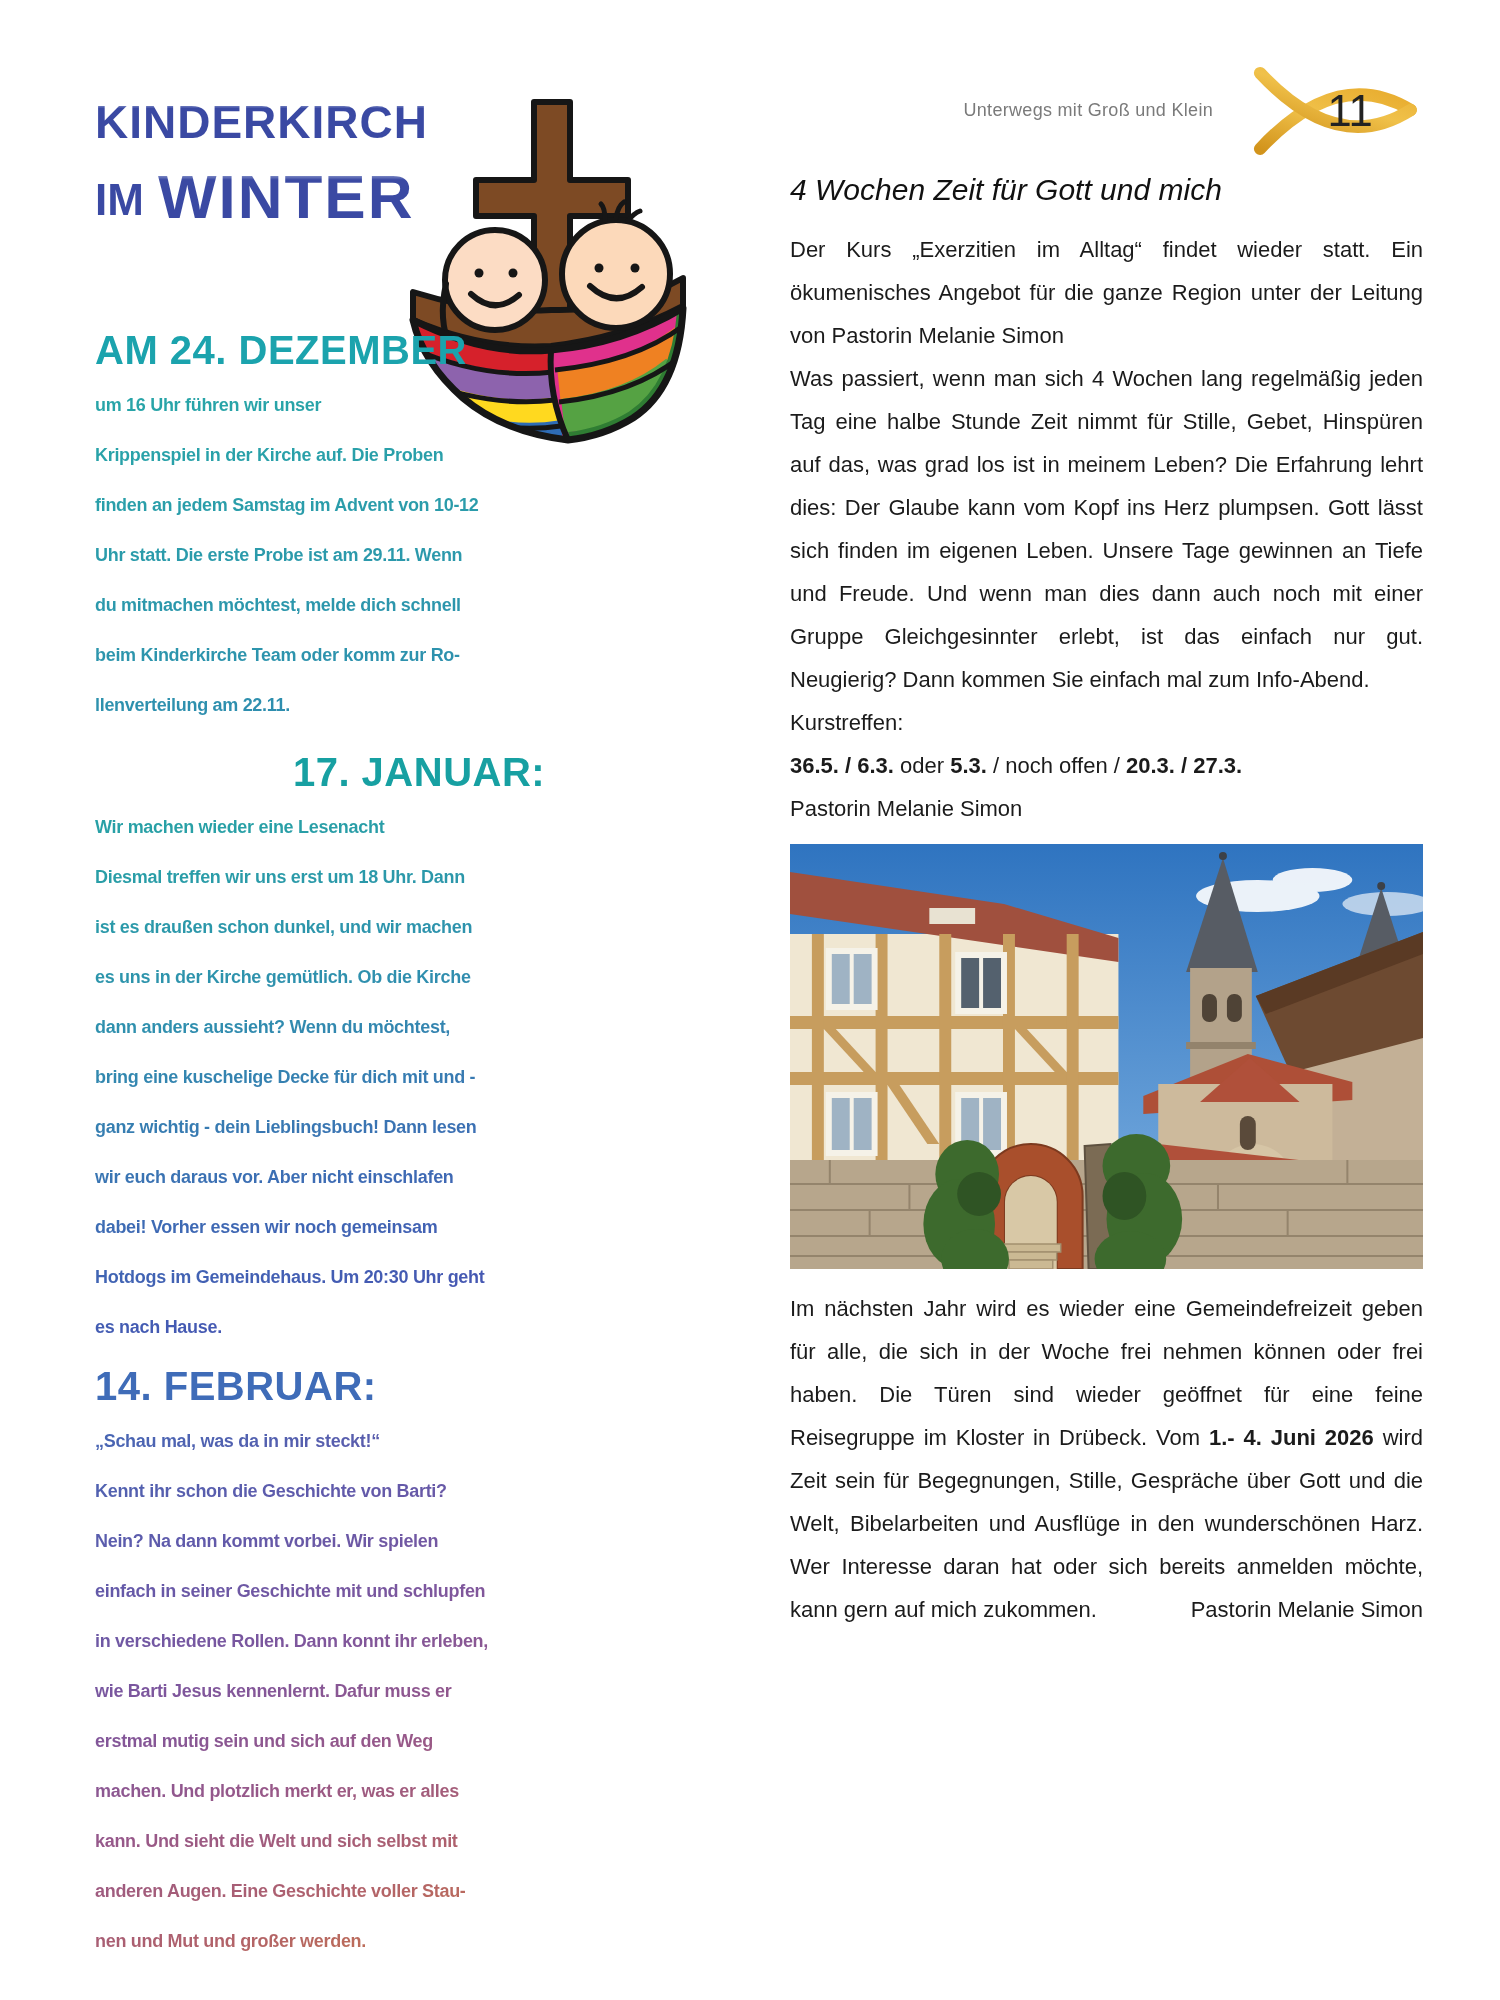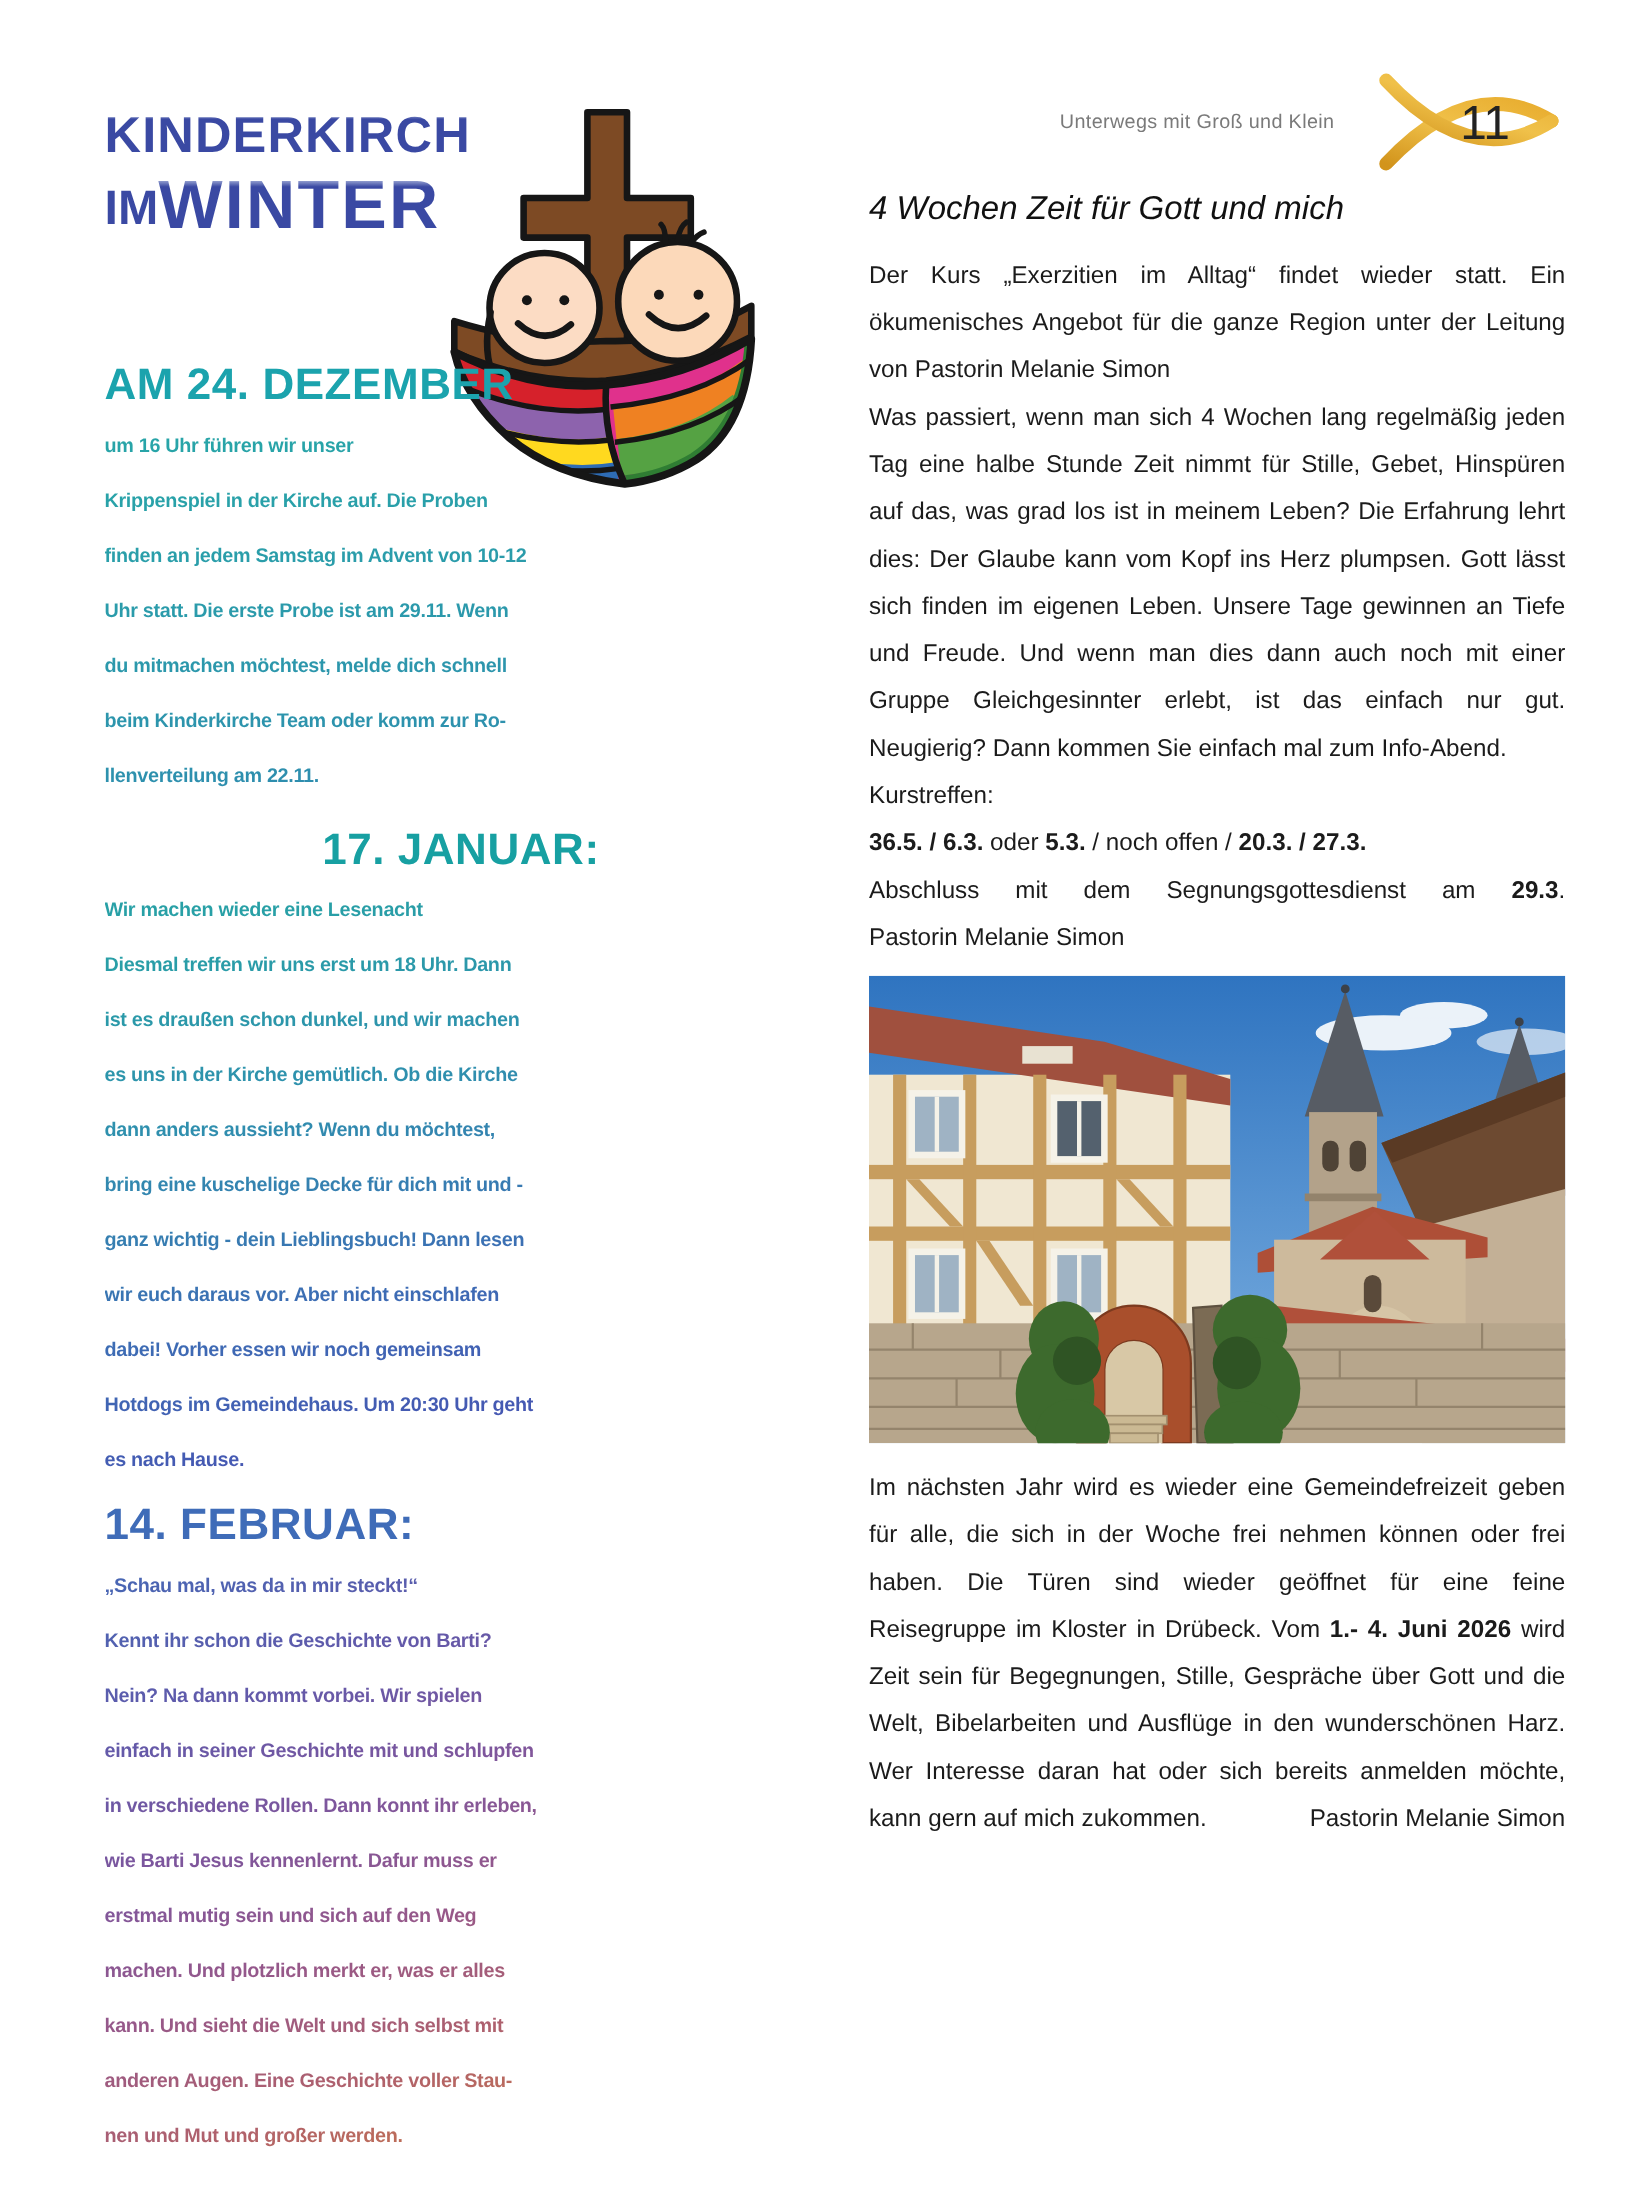--- a/index.html
+++ b/index.html
@@ -1,21 +1,21 @@
 <!DOCTYPE html>
 <html><head>
 <meta charset="utf-8">
 <style>
   html,body{margin:0;padding:0;background:#e9e9e9;}
   .page{position:relative;width:1500px;height:2000px;background:#ffffff;margin:0 auto;overflow:hidden;
         font-family:"Liberation Sans",sans-serif;}
   
   .title-block{position:absolute;left:95px;top:96px;width:330px;}
   .title-l1{font-weight:bold;font-size:46px;line-height:52px;letter-spacing:1px;color:#3a49a3;}
-  .title-l2{margin-top:6px;display:flex;align-items:flex-end;color:#3a49a3;}
+  .title-l2{margin-top:16px;display:flex;align-items:flex-end;gap:14px;color:#3a49a3;}
   .title-im{font-weight:bold;font-size:44px;line-height:60px;}
   .title-winter{font-weight:bold;font-size:62px;line-height:66px;letter-spacing:2px;}
   .boat{position:absolute;left:383px;top:88px;}
   .lcol{position:absolute;left:95px;top:326px;width:648px;}
   .lhead{font-weight:bold;font-size:40px;line-height:48px;letter-spacing:0.5px;margin:0 0 6px 0;}
   .lhead.dez{color:#1ba3ad;}
   .lhead.jan{color:#17a0a2;margin-top:18px;text-align:center;}
   .lhead.feb{color:#3f6cb8;margin-top:8px;}
   .hand{font-weight:bold;font-size:18px;line-height:50px;letter-spacing:-0.3px;
         white-space:pre-line;margin:0 0 10px 0;}
@@ -167,23 +167,20 @@
   </div>
 
   <div class="rcol">
     <h2 class="rhead">4 Wochen Zeit für Gott und mich</h2>
     <p>Der Kurs „Exerzitien im Alltag“ findet wieder statt. Ein ökumenisches Angebot für die ganze Region unter der Leitung von Pastorin Melanie Simon</p>
     <p>Was passiert, wenn man sich 4 Wochen lang regelmäßig jeden Tag eine halbe Stunde Zeit nimmt für Stille, Gebet, Hinspüren auf das, was grad los ist in meinem Leben? Die Erfahrung lehrt dies: Der Glaube kann vom Kopf ins Herz plumpsen. Gott lässt sich finden im eigenen Leben. Unsere Tage gewinnen an Tiefe und Freude. Und wenn man dies dann auch noch mit einer Gruppe Gleichgesinnter erlebt, ist das einfach nur gut. Neugierig? Dann kommen Sie einfach mal zum Info-Abend.</p>
     <div class="rline">Kurstreffen:</div>
     <div class="rline">
       <b>36.5. / 6.3.</b><span> oder </span><b>5.3.</b><span> / noch offen / </span><b>20.3. / 27.3.</b>
     </div>
-    <div class="rline stretch">
-      <span>Abschluss mit dem Segnungsgottesdienst am </span><b>29.3</b><span>.</span>
-    </div>
     <div class="rline">Pastorin Melanie Simon</div>
 
     
     <svg class="photo" viewBox="0 0 636 425" preserveAspectRatio="none">
       <defs>
         <linearGradient id="sky" x1="0" y1="0" x2="0" y2="1">
           <stop offset="0" stop-color="#2f74c0"></stop>
             <stop offset="1" stop-color="#7fb2e2"></stop>
         </linearGradient>
       </defs>

